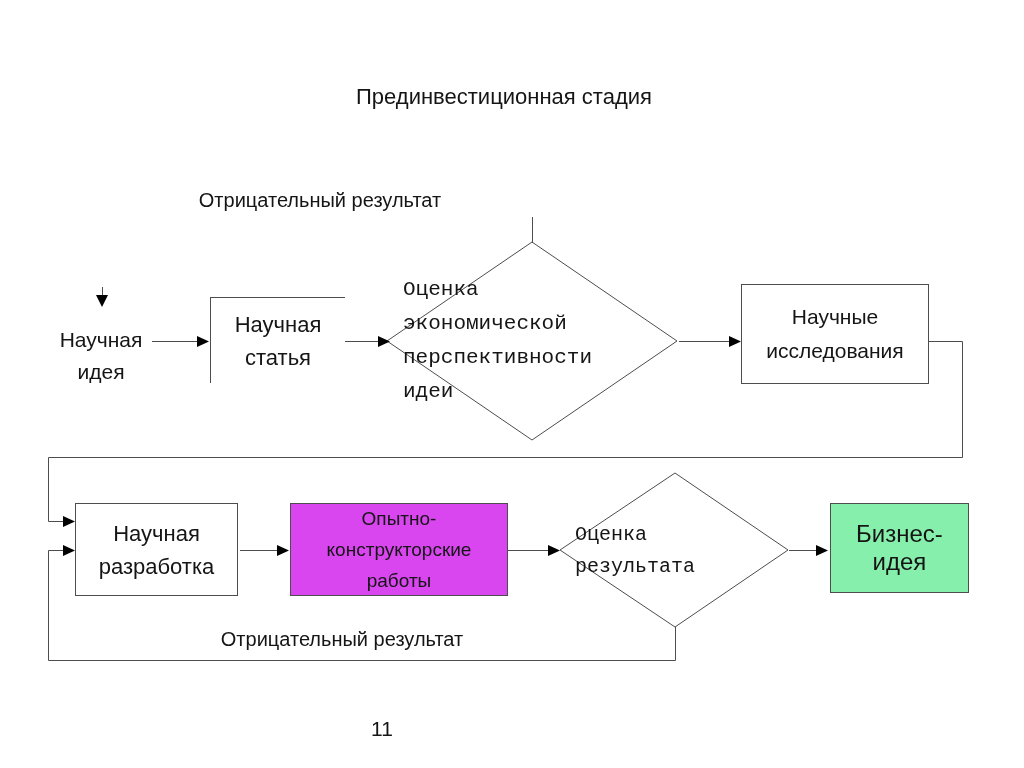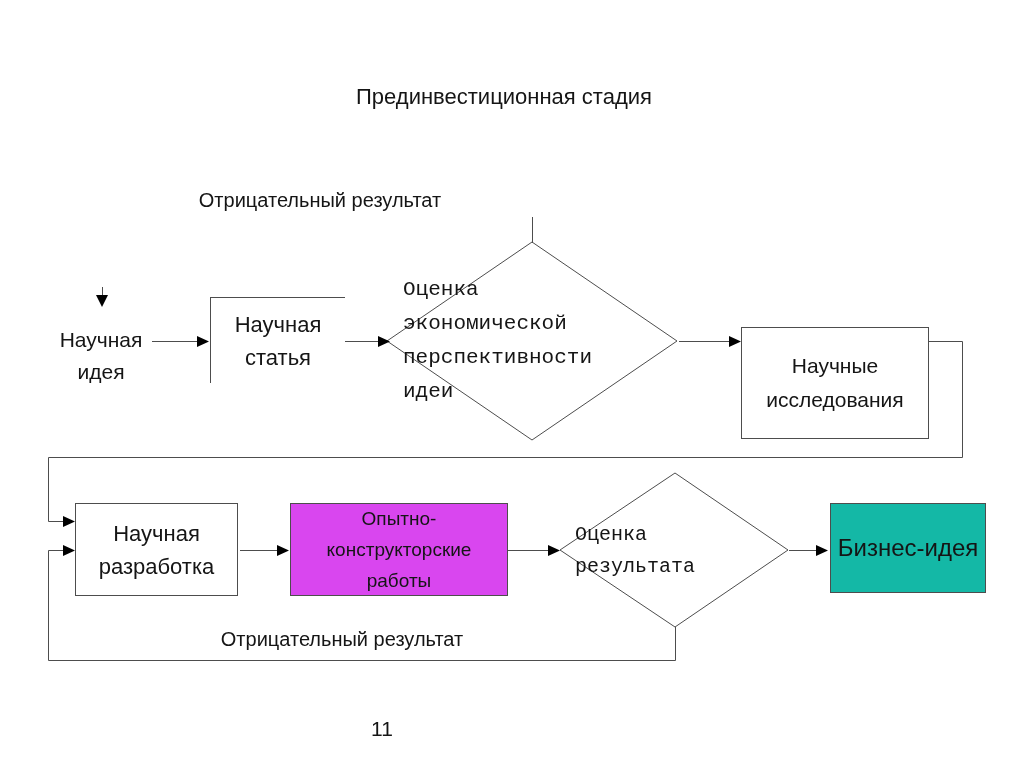--- a/index.html
+++ b/index.html
@@ -23,28 +23,28 @@
   .page{left:332px;top:717px;width:100px;text-align:center;font-size:21px;}
 
   .node-idea{left:26px;top:324px;width:150px;text-align:center;font-size:21px;line-height:32px;white-space:pre-line;}
 
   .box{position:absolute;display:flex;align-items:center;justify-content:center;
        text-align:center;box-sizing:border-box;}
   .box span{white-space:pre-line;}
   .box.article{left:210px;top:297px;width:135px;height:86px;
        border-top:1px solid var(--line);border-left:1px solid var(--line);
        font-size:22px;line-height:33px;}
-  .box.research{left:741px;top:284px;width:188px;height:112px;border:1px solid var(--line);
-       background:#fff;font-size:21px;line-height:34px;margin-top:43px;}
+  .box.research{left:741px;top:284px;width:188px;height:100px;border:1px solid var(--line);
+       background:#fff;font-size:21px;line-height:34px;}
   .box.development{left:75px;top:503px;width:163px;height:93px;border:1px solid var(--line);
        background:#fff;font-size:22px;line-height:33px;}
   .box.design{left:290px;top:503px;width:218px;height:93px;border:1px solid var(--line);
        background:#d946ef;font-size:19px;line-height:31px;}
-  .box.business{left:830px;top:503px;width:156px;height:90px;border:1px solid var(--line);
-       background:#14b8a6;font-size:24px;}
+  .box.business{left:830px;top:503px;width:139px;height:90px;border:1px solid var(--line);
+       background:#86efac;font-size:24px;}
 
   .dtext{position:absolute;text-align:left;white-space:pre-line;transform:translate(-50%,-50%);font-family:Liberation Mono, monospace;}
   .dtext.d1{left:533px;top:341px;width:260px;font-size:21px;line-height:34px;}
   .dtext.d2{left:675px;top:551px;width:200px;font-size:20px;line-height:32px;}
 </style>
 </head>
 <body>
 
 <div class="slide">
 

